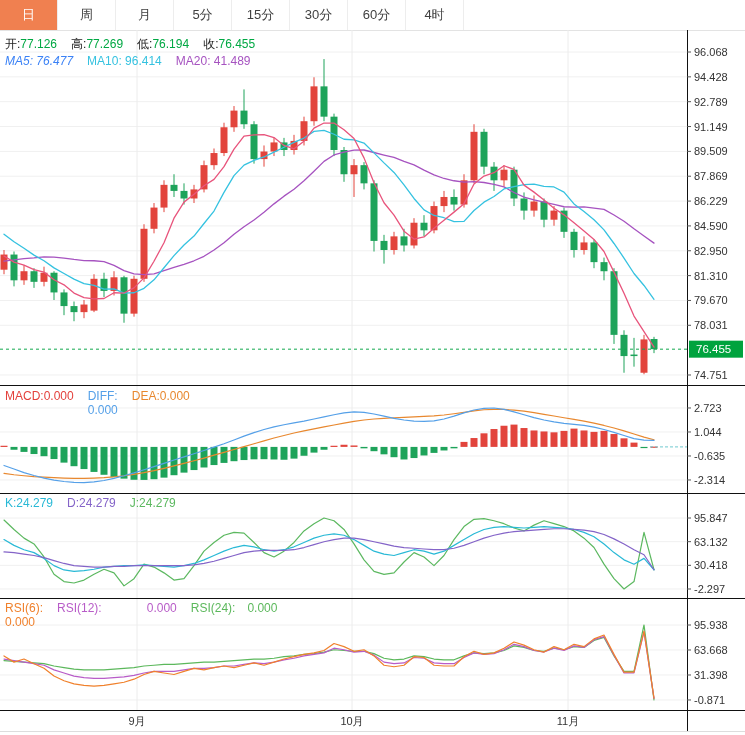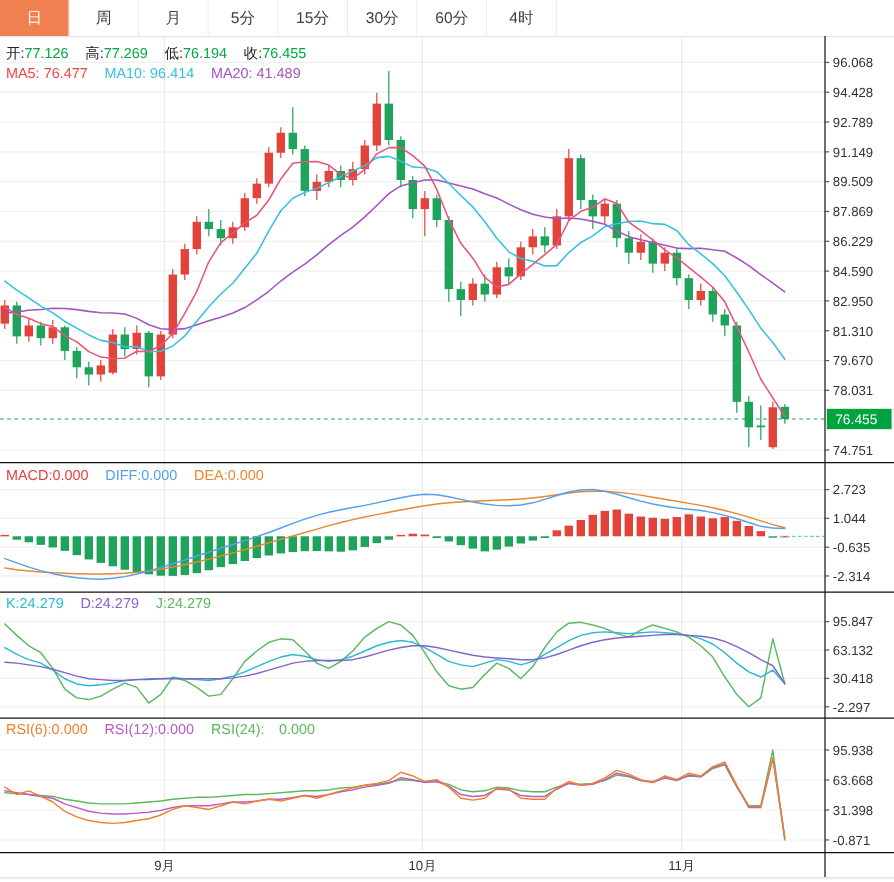--- a/index.html
+++ b/index.html
@@ -360,31 +360,31 @@
           <span class="lbl">低:</span>
           <span class="val" style="color: rgb(0, 168, 67); text-align: right;">76.194</span>
         </span>
       <span class="item">
           <span class="lbl">收:</span>
           <span class="val" style="color: rgb(0, 168, 67);">76.455</span>
         </span>
     </div>
 
     <div class="legend ma-row">
-      <span class="item" style="color: #ef4444;"><span>MA5:</span>&nbsp;<span>76.477</span></span>
+      <span class="item" style="color: #3b82f6; font-style: italic;"><span>MA5:</span>&nbsp;<span>76.477</span></span>
       <span class="item" style="color: rgb(53, 194, 224);"><span>MA10:</span>&nbsp;<span>96.414</span></span>
       <span class="item" style="color: rgb(166, 83, 192);"><span>MA20:</span>&nbsp;<span>41.489</span></span>
     </div>
 
     <div class="legend macd-legend">
       <span class="item" style="color: rgb(227, 65, 60);">
           <span>MACD:</span>
           <span>0.000</span>
         </span>
-      <span class="item" style="color: rgb(85, 160, 232);">
+      <span class="item" style="color: rgb(85, 160, 232); flex-direction: column;">
           <span>DIFF:</span>
           <span>0.000</span>
         </span>
       <span class="item" style="color: rgb(232, 136, 47); text-align: center;">
           <span>DEA:</span>
           <span>0.000</span>
         </span>
     </div>
 
     <div class="legend kdj-legend">
@@ -396,25 +396,25 @@
           <span>D:</span>
           <span>24.279</span>
         </span>
       <span class="item" style="color: rgb(92, 184, 96);">
           <span>J:</span>
           <span>24.279</span>
         </span>
     </div>
 
     <div class="legend rsi-legend">
-      <span class="item" style="color: rgb(240, 129, 44);">
+      <span class="item" style="color: rgb(240, 129, 44); flex-direction: column;">
           <span>RSI(6):</span>
           <span>0.000</span>
         </span>
-      <span class="item" style="color: rgb(184, 92, 200);">
+      <span class="item" style="color: rgb(184, 92, 200); gap: 45px;">
           <span>RSI(12):</span>
           <span>0.000</span>
         </span>
       <span class="item" style="color: rgb(92, 184, 92); gap: 12px;">
           <span>RSI(24):</span>
           <span>0.000</span>
         </span>
     </div>
   </div>
 </div>

